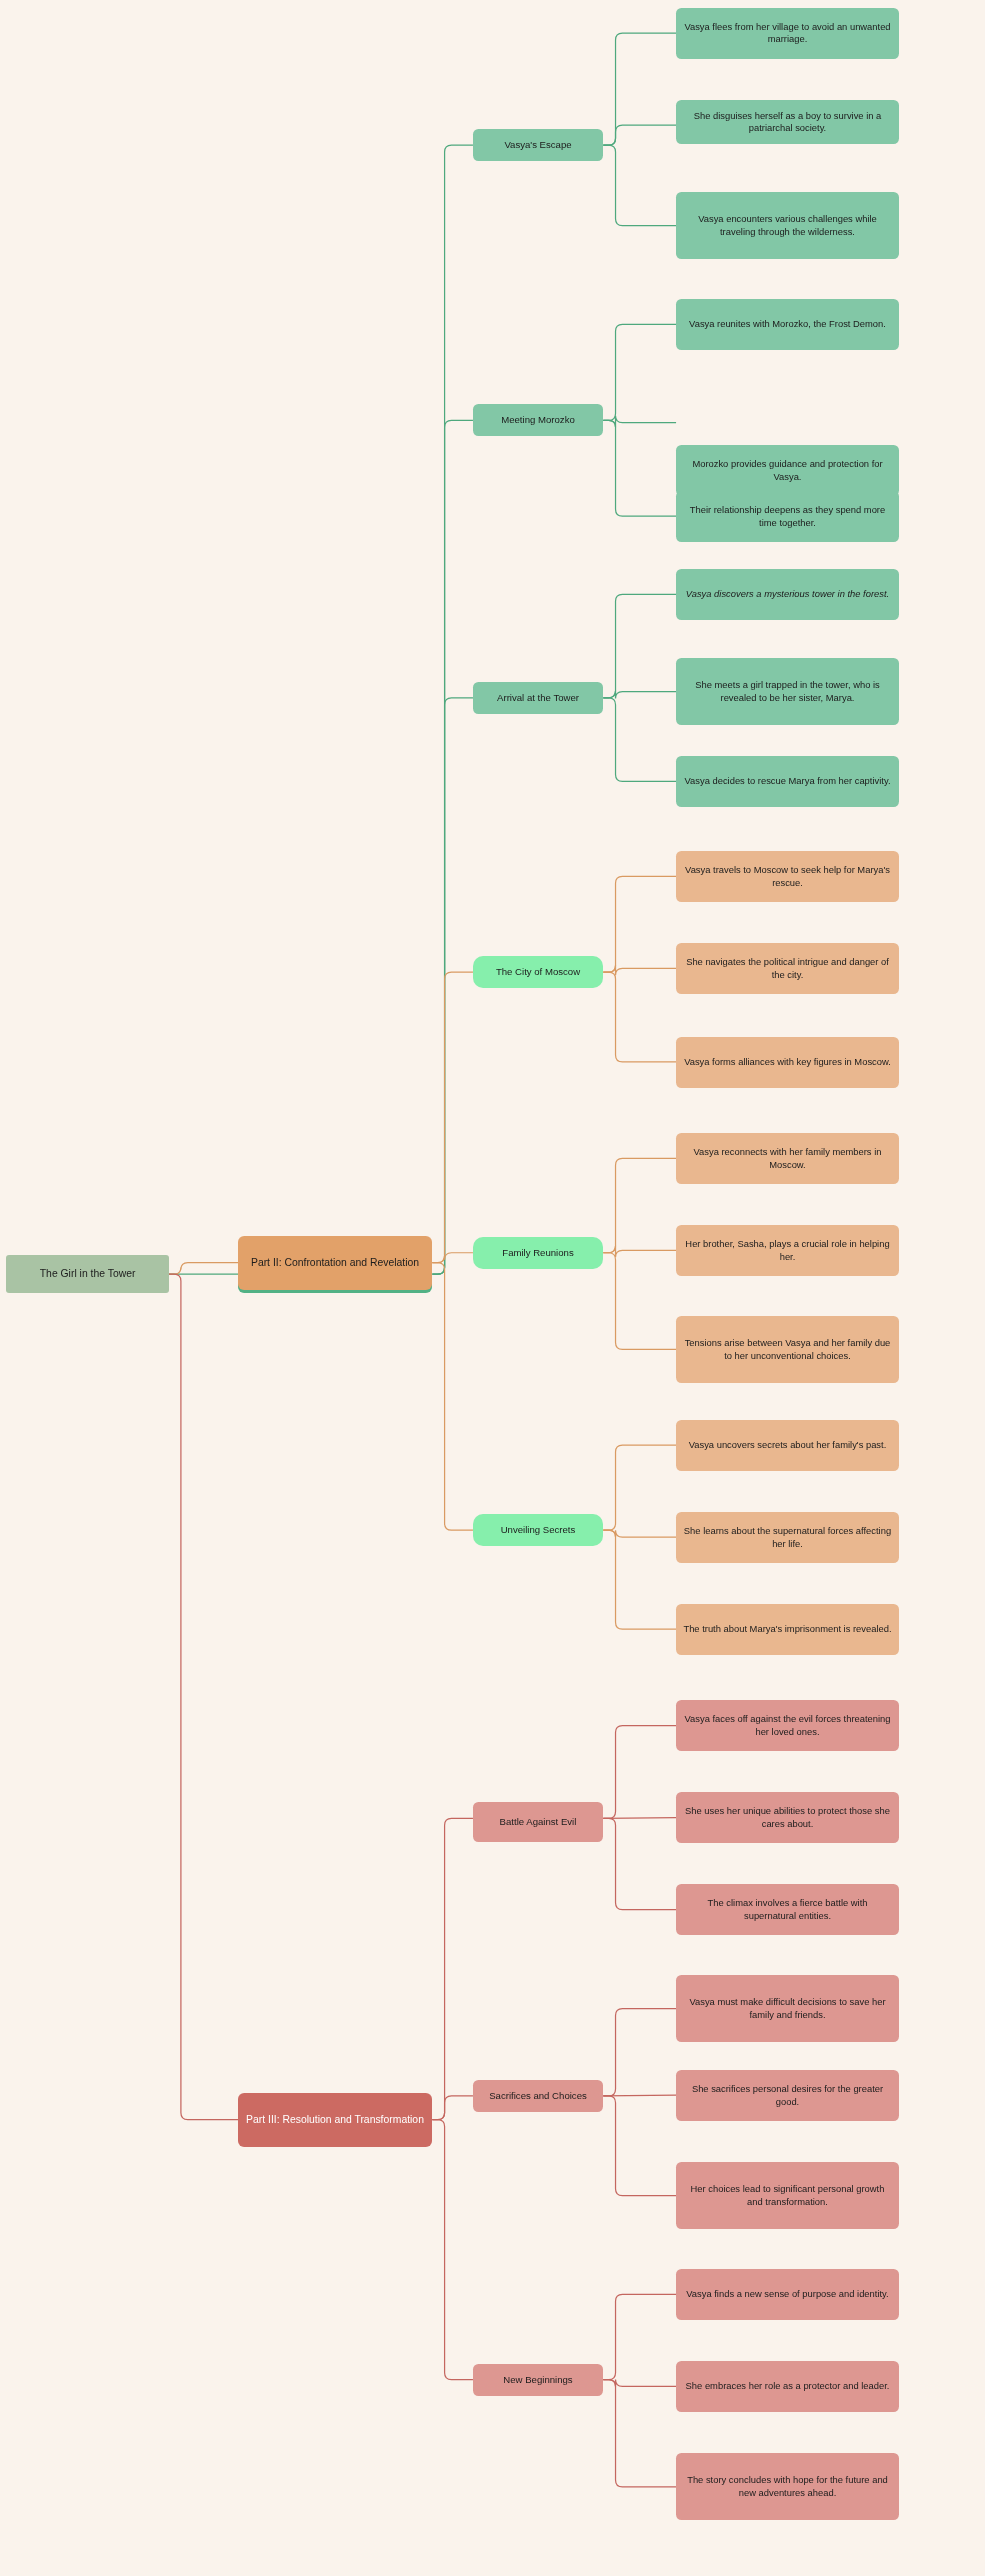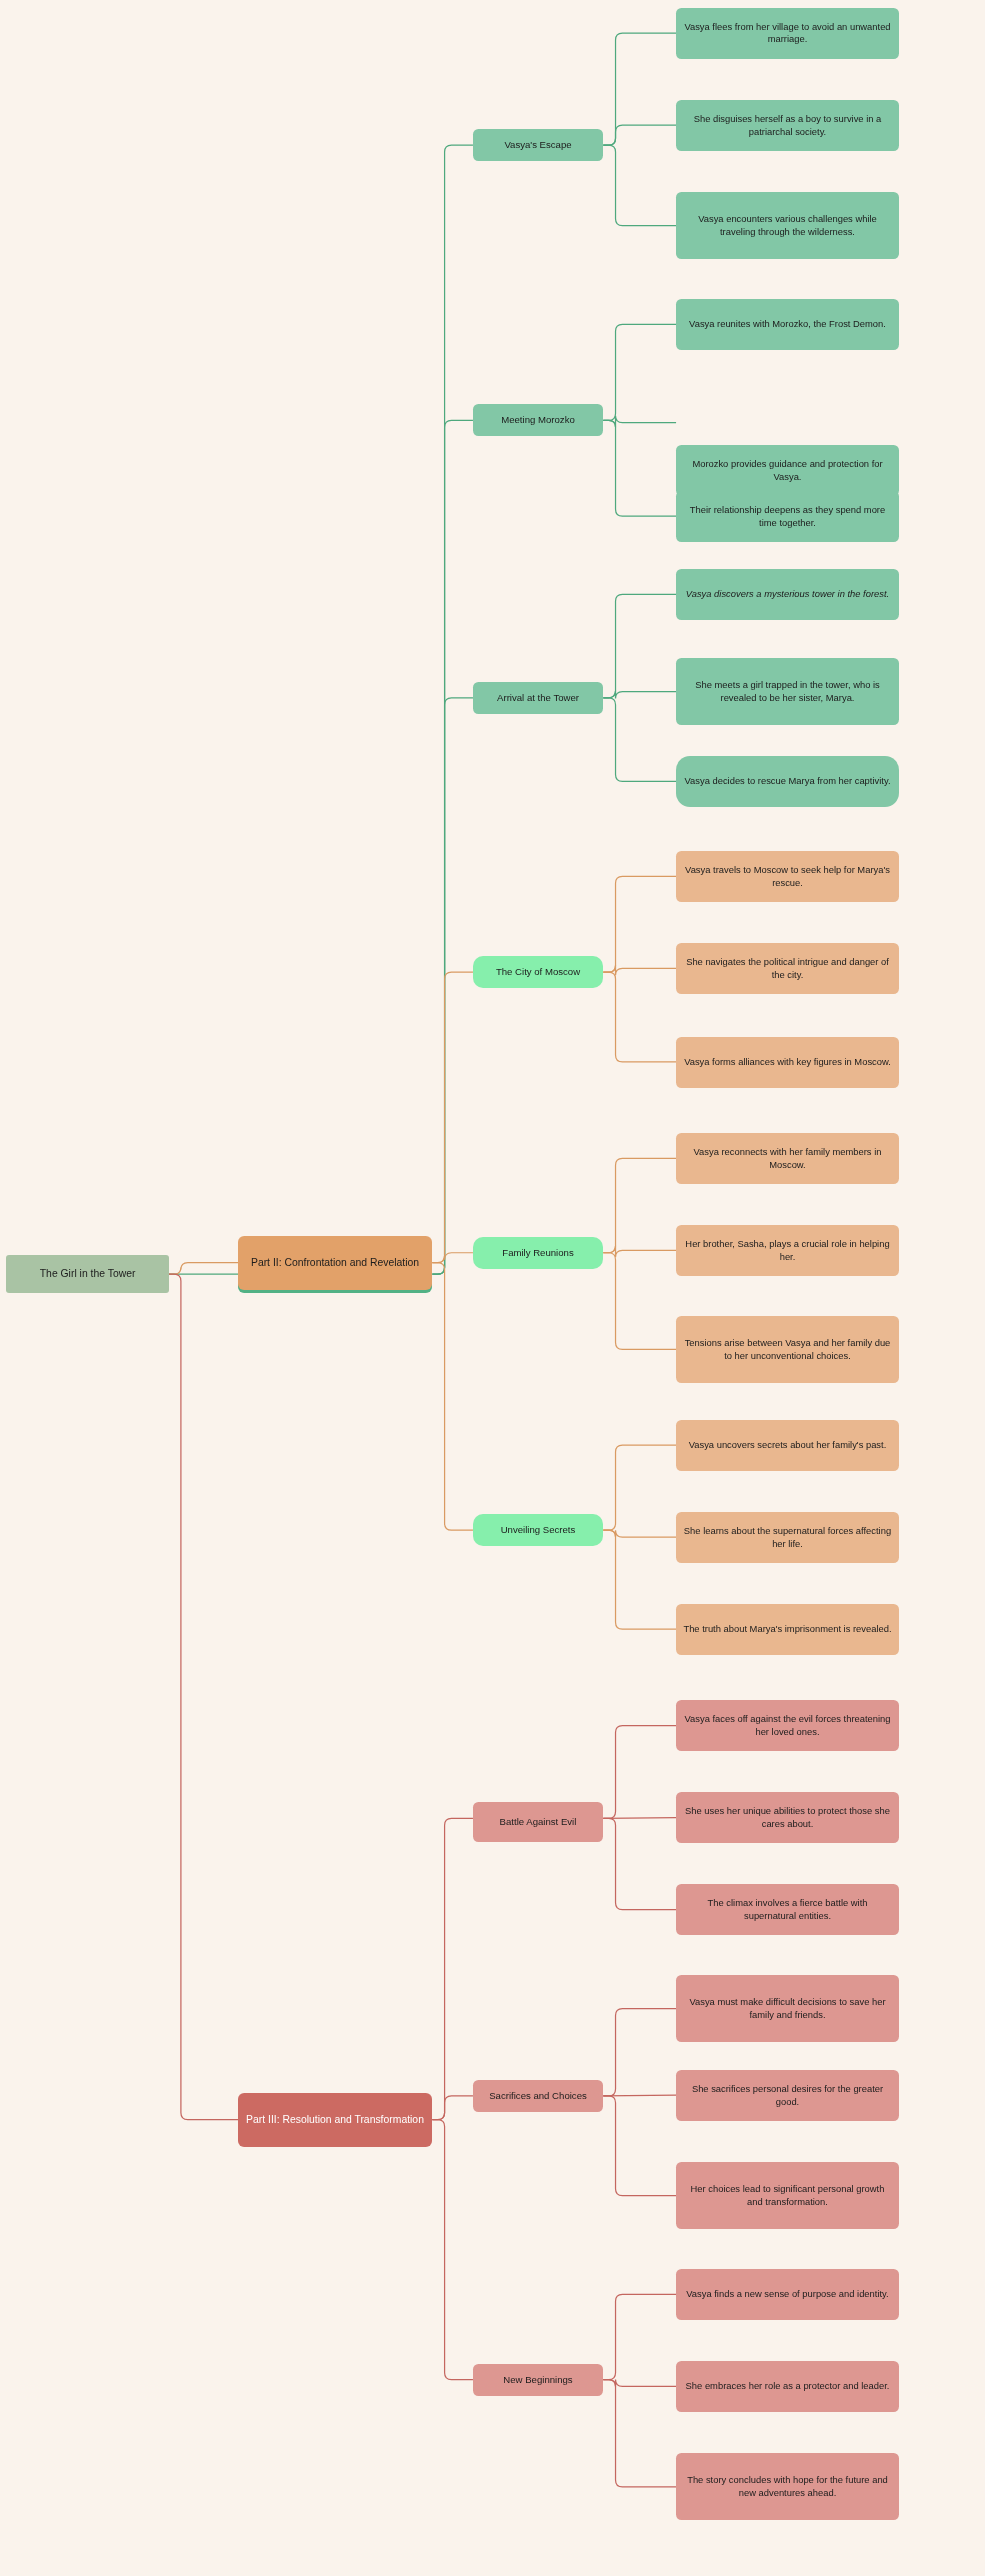--- a/index.html
+++ b/index.html
@@ -106,30 +106,30 @@
       <path d="M 564 2765 L 571 2765 Q 580 2765 580 2774 L 580 3095 Q 580 3104 589 3104 L 617 3104" fill="none" stroke="#c4665f" stroke-width="1.6"></path>
       <path d="M 787 3104 L 794 3104 Q 803 3104 803 3095 L 803 3002 Q 803 2993 812 2993 L 882 2993" fill="none" stroke="#c4665f" stroke-width="1.6"></path>
       <path d="M 787 3104 L 794 3104 Q 803 3104 803 3113 L 803 3104 Q 803 3113 812 3113 L 882 3113" fill="none" stroke="#c4665f" stroke-width="1.6"></path>
       <path d="M 787 3104 L 794 3104 Q 803 3104 803 3113 L 803 3235 Q 803 3244 812 3244 L 882 3244" fill="none" stroke="#c4665f" stroke-width="1.6"></path>
     </svg>
   <div id="nodes">
       <div class="node root" style="left: 6.1px; top: 1255px; width: 163px; height: 38px;">The Girl in the Tower</div>
       <div class="node branch b1" style="left: 238px; top: 1255px; width: 194px; height: 38px;">Part I: The Journey Begins</div>
       <div class="node mid b1" style="left: 473px; top: 129px; width: 130px; height: 32px;">Vasya's Escape</div>
       <div class="node leaf b1" style="left: 676px; top: 7.7px; width: 223px; height: 51px;">Vasya flees from her village to avoid an unwanted marriage.</div>
-      <div class="node leaf b1" style="left: 676px; top: 100px; width: 223px; height: 51px;">She disguises herself as a boy to survive in a patriarchal society.</div>
+      <div class="node leaf b1" style="left: 676px; top: 100px; width: 223px; height: 44px;">She disguises herself as a boy to survive in a patriarchal society.</div>
       <div class="node leaf b1" style="left: 676px; top: 192px; width: 223px; height: 67px;">Vasya encounters various challenges while traveling through the wilderness.</div>
       <div class="node mid b1" style="left: 473px; top: 404px; width: 130px; height: 32px;">Meeting Morozko</div>
       <div class="node leaf b1" style="left: 676px; top: 299px; width: 223px; height: 51px;">Vasya reunites with Morozko, the Frost Demon.</div>
       <div class="node leaf b1" style="left: 676px; top: 397px; width: 223px; height: 51px; margin-top: 48px;">Morozko provides guidance and protection for Vasya.</div>
       <div class="node leaf b1" style="left: 676px; top: 491px; width: 223px; height: 51px;">Their relationship deepens as they spend more time together.</div>
       <div class="node mid b1" style="left: 473px; top: 682px; width: 130px; height: 32px;">Arrival at the Tower</div>
       <div class="node leaf b1" style="left: 676px; top: 569px; width: 223px; height: 51px; font-style: italic;">Vasya discovers a mysterious tower in the forest.</div>
       <div class="node leaf b1" style="left: 676px; top: 658px; width: 223px; height: 67px;">She meets a girl trapped in the tower, who is revealed to be her sister, Marya.</div>
-      <div class="node leaf b1" style="left: 676px; top: 756px; width: 223px; height: 51px; border-radius: 14px;">Vasya decides to rescue Marya from her captivity.</div>
+      <div class="node leaf b1" style="left: 676px; top: 756px; width: 223px; height: 51px;">Vasya decides to rescue Marya from her captivity.</div>
       <div class="node branch b2" style="left: 238px; top: 1236px; width: 194px; height: 54px;">Part II: Confrontation and Revelation</div>
       <div class="node mid b2" style="left: 473px; top: 956px; width: 130px; height: 32px;">The City of Moscow</div>
       <div class="node leaf b2" style="left: 676px; top: 851px; width: 223px; height: 51px;">Vasya travels to Moscow to seek help for Marya's rescue.</div>
       <div class="node leaf b2" style="left: 676px; top: 943px; width: 223px; height: 51px;">She navigates the political intrigue and danger of the city.</div>
       <div class="node leaf b2" style="left: 676px; top: 1037px; width: 223px; height: 51px;">Vasya forms alliances with key figures in Moscow.</div>
       <div class="node mid b2" style="left: 473px; top: 1237px; width: 130px; height: 32px;">Family Reunions</div>
       <div class="node leaf b2" style="left: 676px; top: 1133px; width: 223px; height: 51px;">Vasya reconnects with her family members in Moscow.</div>
       <div class="node leaf b2" style="left: 676px; top: 1225px; width: 223px; height: 51px;">Her brother, Sasha, plays a crucial role in helping her.</div>
       <div class="node leaf b2" style="left: 676px; top: 1316px; width: 223px; height: 67px;">Tensions arise between Vasya and her family due to her unconventional choices.</div>
       <div class="node mid b2" style="left: 473px; top: 1514px; width: 130px; height: 32px;">Unveiling Secrets</div>

